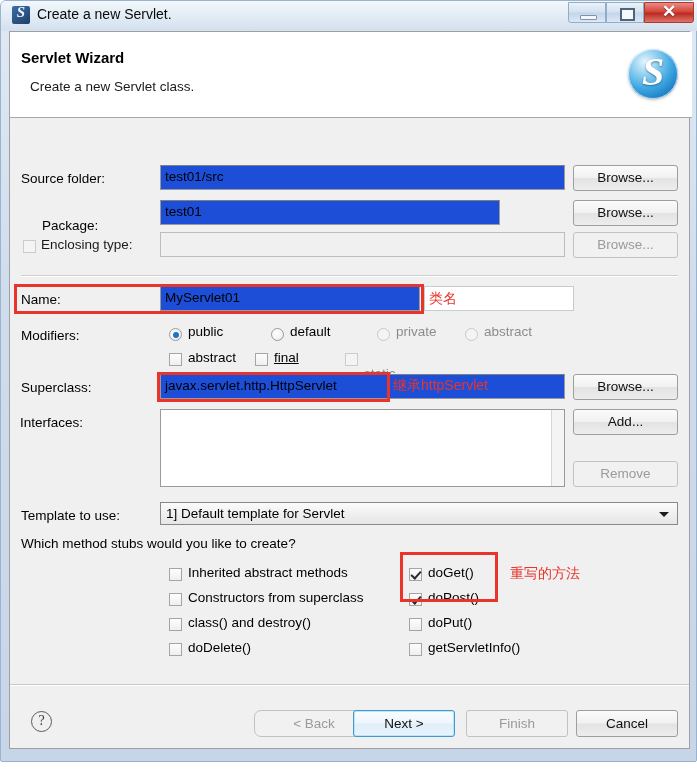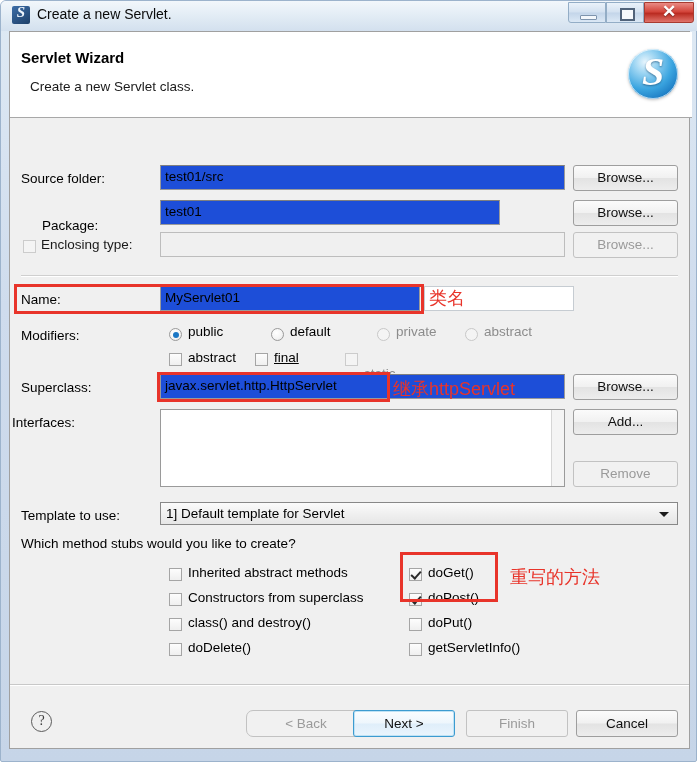--- a/index.html
+++ b/index.html
@@ -316,21 +316,21 @@
   
   .redbox {
     position: absolute;
     border: 3px solid #e8342a;
     box-sizing: border-box;
     pointer-events: none;
   }
   .redtext {
     position: absolute;
     color: #e8342a;
-    font-size: 18px;
+    font-size: 14px;
     white-space: nowrap;
   }
 
   
   #footer-sep {
     position: absolute;
     left: 0; top: 652px;
     width: 679px; height: 1px;
     background: #c8c8c8;
     border-bottom: 1px solid #ffffff;
@@ -437,21 +437,21 @@
 
       <span class="cbox disabled" style="left:335px; top:235px;"></span>
       <div class="row-label disabled" style="left:354px; top:232px;margin-top:16px;">static</div>
 
       <div class="row-label" style="left:11px; top:262px;">Superclass:</div>
       <div class="tbox" style="left:150px; top:256px; width:405px; height:25px;">javax.servlet.http.HttpServlet</div>
       <div class="redtext" style="left:383px; top:259px;">继承httpServlet</div>
       <div class="btn" style="left:563px; top:256px; width:105px;">Browse...</div>
       <div class="redbox" style="left:147px; top:254px; width:233px; height:30px;"></div>
 
-      <div class="row-label" style="left:2px; top:297px;text-align:right;">Interfaces:</div>
+      <div class="row-label" style="left:10px; top:297px;text-align:right;">Interfaces:</div>
       <div id="iflist" style="left:150px; top:291px; width:405px; height:78px;">
         <div class="scroll"></div>
       </div>
       <div class="btn" style="left:563px; top:291px; width:105px;">Add...</div>
       <div class="btn disabled" style="left:563px; top:343px; width:105px;">Remove</div>
 
       <div class="row-label" style="left:11px; top:390px;">Template to use:</div>
       <div id="combo" style="left:150px; top:384px; width:518px; height:23px;">
         <span>1] Default template for Servlet</span>
         <span class="arrow"></span>
@@ -484,21 +484,21 @@
       <div class="row-label" style="left:418px; top:522px;">getServletInfo()</div>
 
       <div class="redbox" style="left:390px; top:434px; width:98px; height:50px;"></div>
       <div class="redtext" style="left:500px; top:447px;">重写的方法</div>
 
     </div>
 
     <div id="footer-sep"></div>
     <div id="help-icon">?</div>
 
-    <div class="btn disabled" style="left:236px; top:678px; width:120px; height:27px; line-height:25px;border-radius:7px;">&lt; Back</div>
+    <div class="btn disabled" style="left:244px; top:678px; width:120px; height:27px; line-height:25px;border-radius:7px;">&lt; Back</div>
     <div class="btn default" style="left:343px; top:678px; width:102px; height:27px; line-height:25px;">Next &gt;</div>
     <div class="btn disabled" style="left:456px; top:678px; width:102px; height:27px; line-height:25px;">Finish</div>
     <div class="btn" style="left:566px; top:678px; width:102px; height:27px; line-height:25px;">Cancel</div>
 
   </div>
 </div>
 
 <div id="bottom-strip"></div>
 
 </body></html>

